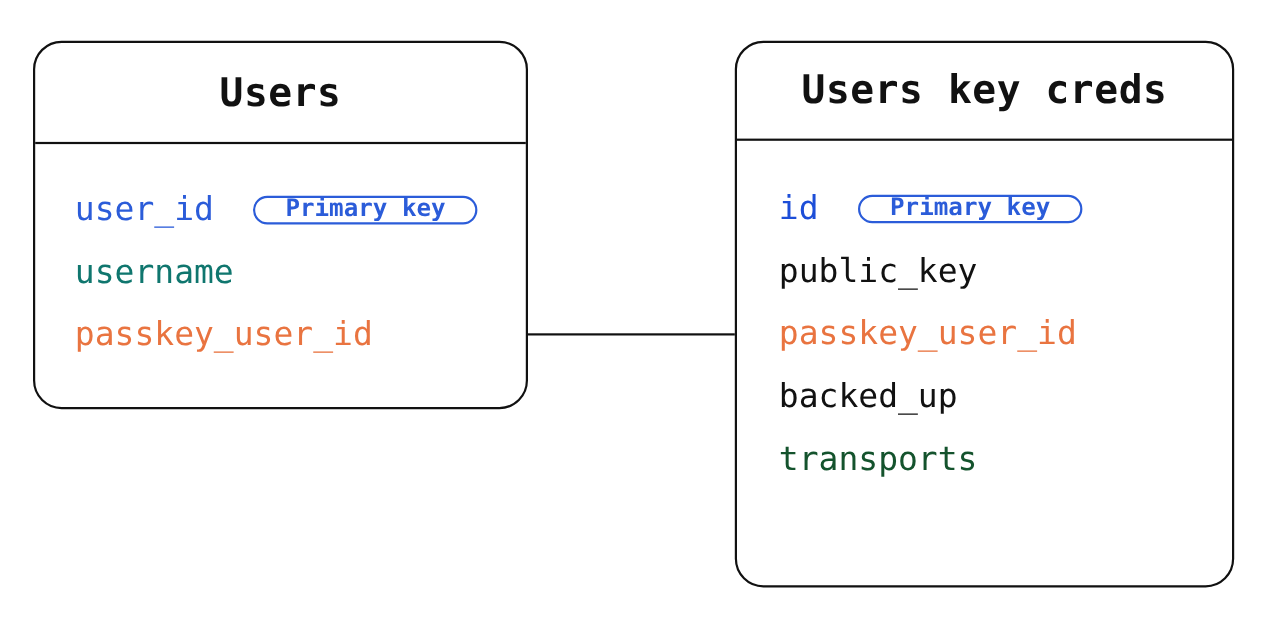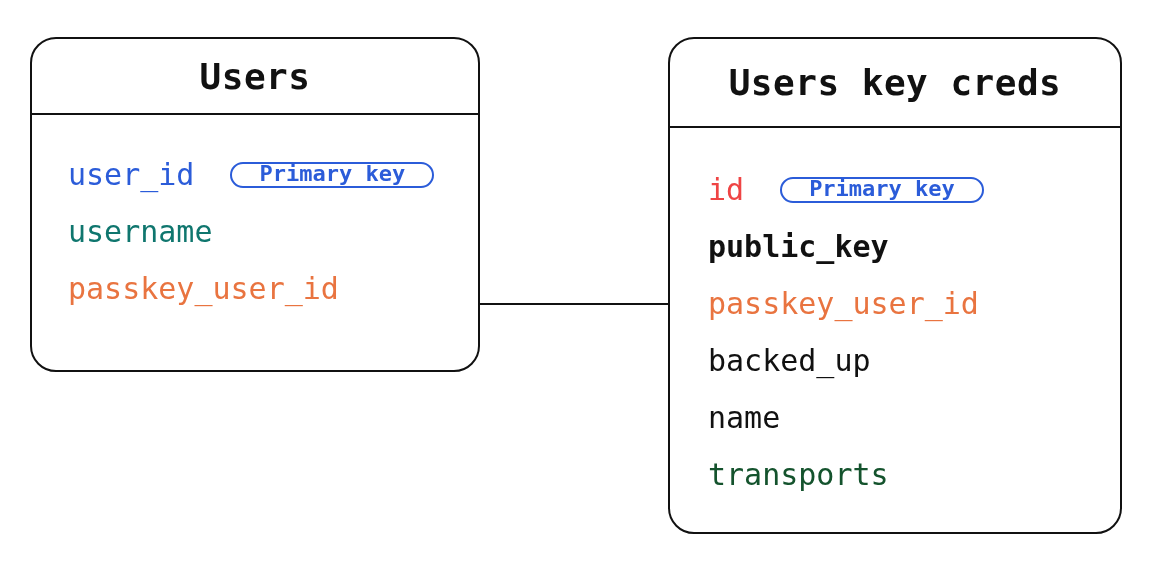--- a/index.html
+++ b/index.html
@@ -34,21 +34,21 @@
     width: 454px;
     height: 497px;
   }
   .table-header {
     box-sizing: border-box;
     border-bottom: 2px solid #111111;
     display: flex;
     align-items: center;
     justify-content: center;
   }
-  .users .table-header { height: 76px; }
+  .users .table-header { height: 92px; }
   .creds .table-header { height: 89px; }
   .table-title {
     font-size: 36px;
     font-weight: bold;
     color: #111111;
     letter-spacing: 0.5px;
     white-space: nowrap;
   }
   .table-body {
     box-sizing: border-box;
@@ -112,34 +112,31 @@
         </div>
       </div>
   </div>
 
   <div class="er-table creds">
     <div class="table-header">
       <span class="table-title">Users key creds</span>
     </div>
     <div class="table-body">
         <div class="field-row">
-          <span class="field-label" style="color: #ef4444;">id</span>
+          <span class="field-label" style="color: #1d4ed8;">id</span>
           <span class="badge" style="color: rgb(43, 92, 217); border-color: rgb(43, 92, 217);">Primary key</span>
         </div>
         <div class="field-row">
-          <span class="field-label" style="color: rgb(17, 17, 17); font-weight: bold;">public_key</span>
+          <span class="field-label" style="color: rgb(17, 17, 17);">public_key</span>
         </div>
         <div class="field-row">
           <span class="field-label" style="color: rgb(233, 116, 64);">passkey_user_id</span>
         </div>
         <div class="field-row">
           <span class="field-label" style="color: rgb(17, 17, 17);">backed_up</span>
-        </div>
-        <div class="field-row">
-          <span class="field-label" style="color: rgb(17, 17, 17);">name</span>
         </div>
         <div class="field-row">
           <span class="field-label" style="color: #14532d;">transports</span>
         </div>
       </div>
   </div>
 
 </div>
 
 </body></html>

